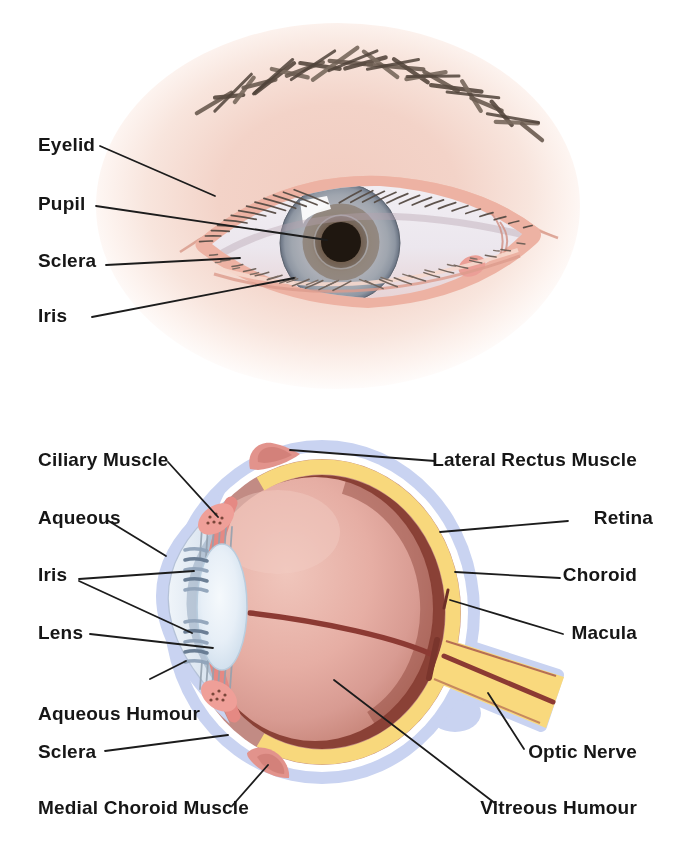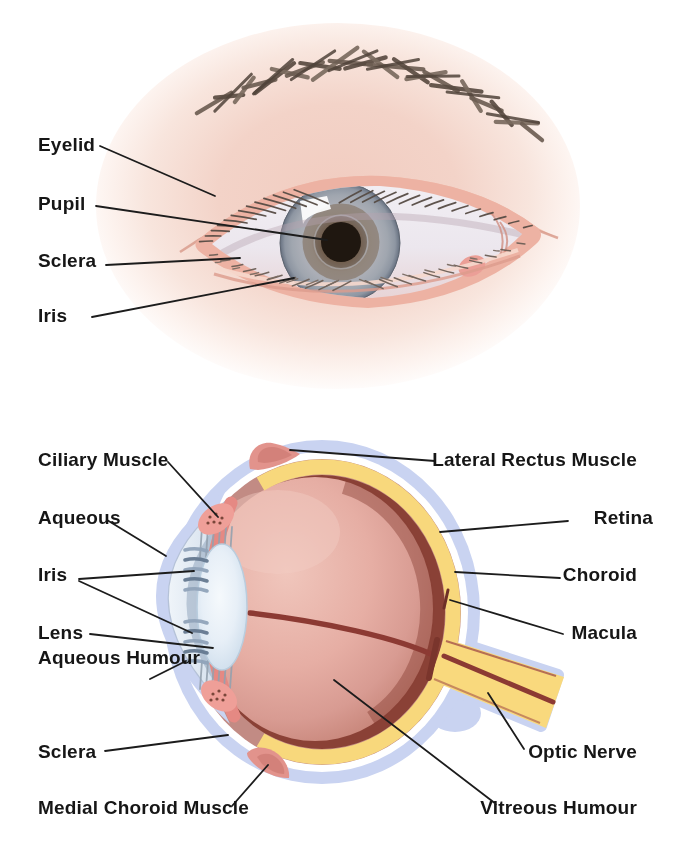--- a/index.html
+++ b/index.html
@@ -292,21 +292,21 @@
 
 <div class="lbl" style="left:38px;top:135px">Eyelid</div>
 <div class="lbl" style="left:38px;top:194px">Pupil</div>
 <div class="lbl" style="left:38px;top:251px">Sclera</div>
 <div class="lbl" style="left:38px;top:306px">Iris</div>
 
 <div class="lbl" style="left:38px;top:450px">Ciliary Muscle</div>
 <div class="lbl" style="left:38px;top:508px">Aqueous</div>
 <div class="lbl" style="left:38px;top:565px">Iris</div>
 <div class="lbl" style="left:38px;top:623px">Lens</div>
-<div class="lbl" style="left:38px;top:648px">Aqueous Humour</div>
+<div class="lbl" style="left:38px;top:704px">Aqueous Humour</div>
 <div class="lbl" style="left:38px;top:742px">Sclera</div>
 <div class="lbl" style="left:38px;top:798px">Medial Choroid Muscle</div>
 
 <div class="lbl r" style="right:36px;top:450px">Lateral Rectus Muscle</div>
 <div class="lbl r" style="right:20px;top:508px">Retina</div>
 <div class="lbl r" style="right:36px;top:565px">Choroid</div>
 <div class="lbl r" style="right:36px;top:623px">Macula</div>
 <div class="lbl r" style="right:36px;top:742px">Optic Nerve</div>
 <div class="lbl r" style="right:36px;top:798px">Vitreous Humour</div>
 

